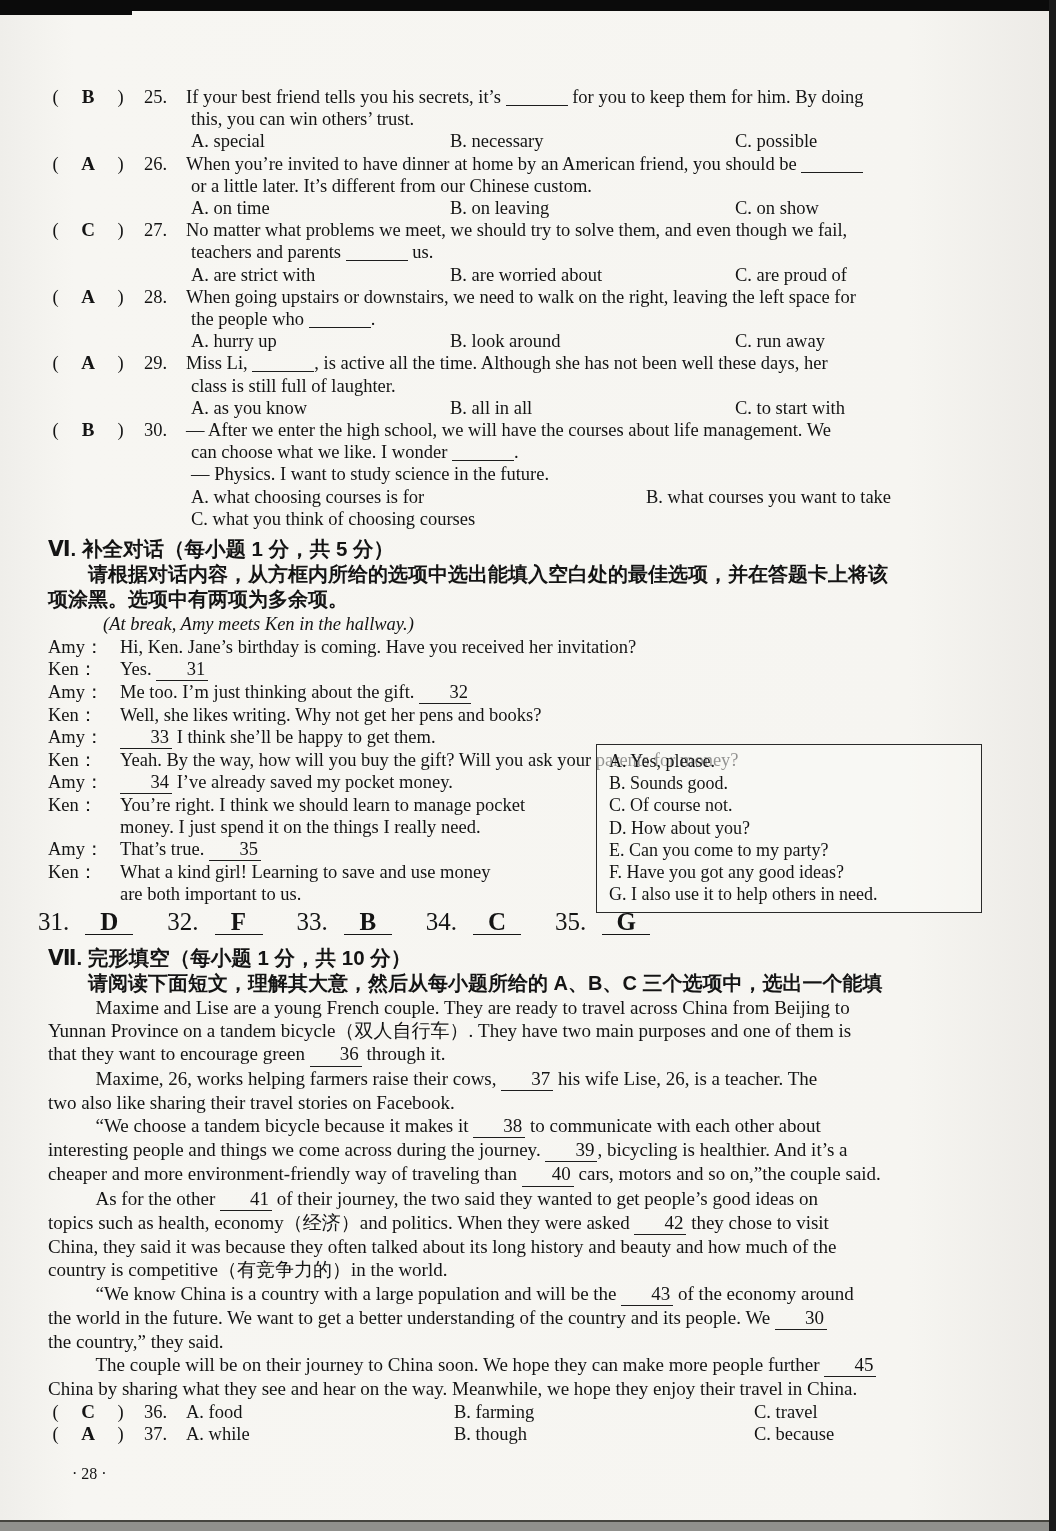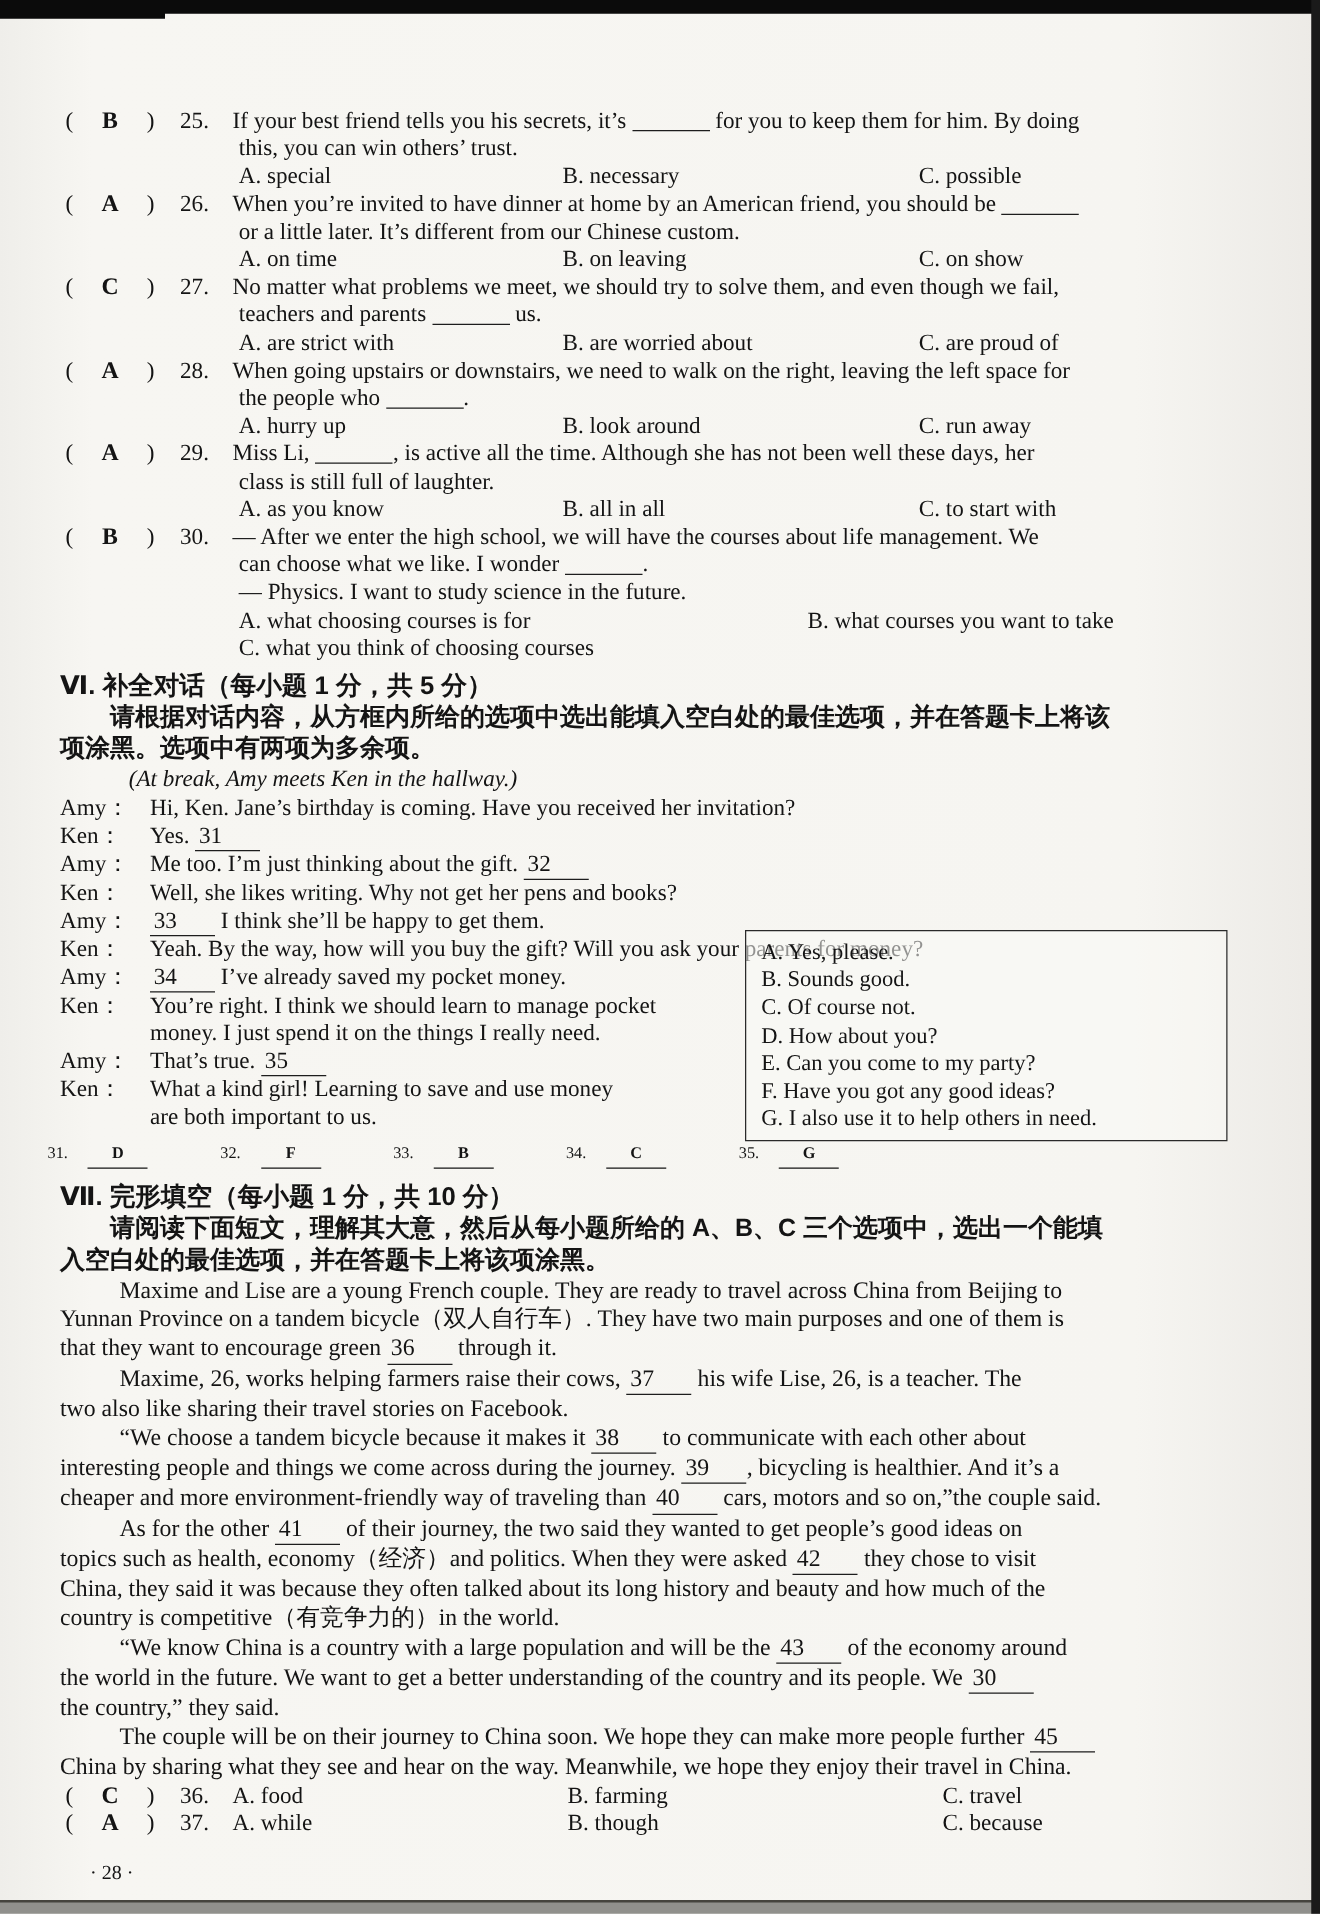--- a/index.html
+++ b/index.html
@@ -25,40 +25,40 @@
   .q-cont{margin-left:143px;line-height:22.2px;white-space:nowrap;font-size:18.5px;}
   .q-opts{margin-left:143px;display:flex;line-height:22.2px;white-space:nowrap;font-size:18.5px;}
   .optA{width:259px;}
   .optB{width:285px;}
   .optC{flex:1;}
   .optA.wide{width:455px;}
   .q7 .optA{width:268px;}
   .q7 .optB{width:300px;}
 
   
-  .blank{display:inline-block;min-width:46px;padding:0 3px;text-align:left;border-bottom:1.4px solid #1d1d1d;}
+  .blank{display:inline-block;min-width:46px;padding:0 3px;text-align:right;border-bottom:1.4px solid #1d1d1d;}
   .blank.empty{min-width:56px;vertical-align:-3px;}
 
   
   .cn-head{font-family:"Liberation Sans","DejaVu Sans",sans-serif;font-weight:700;font-size:20.5px;line-height:26px;margin-top:6px;white-space:nowrap;}
   .cn-inst{font-family:Liberation Sans, sans-serif;font-weight:700;font-size:20px;line-height:25px;white-space:nowrap;}
   .cn-indent{text-indent:2em;}
 
   
   .stage{font-style:italic;font-size:18.5px;line-height:23px;margin-left:55px;margin-top:1px;white-space:nowrap;}
   .dlg{position:relative;font-size:18.5px;}
   .dlg-row{display:flex;line-height:22px;}
   .dlg-speaker{width:72px;white-space:nowrap;}
   .dlg-text{white-space:nowrap;}
   .opts-box{position:absolute;top:108px;right:14px;width:364px;border:1.5px solid #2a2a2a;
             padding:5px 8px 7px 12px;font-size:18px;line-height:22.2px;background:rgba(250,249,246,.55);}
   .box-line{white-space:nowrap;}
 
   
-  .ans-row{margin-top:5px;font-size:13px;line-height:24px;display:flex;margin-left:-10px;gap:24px;}
+  .ans-row{margin-top:5px;font-size:25px;line-height:24px;display:flex;margin-left:-10px;}
   .ans-pair{margin-right:34px;white-space:nowrap;}
   .ans-n{margin-right:16px;}
   .ans-letter{display:inline-block;min-width:48px;text-align:center;font-weight:bold;border-bottom:1.8px solid #151515;}
 
   
   .vii-block{margin-top:10px;}
   .p-line{font-size:19px;line-height:23.2px;white-space:nowrap;}
   .p-line.indent{padding-left:2.5em;}
 
   .page-num{margin-top:20px;margin-left:24px;font-size:16px;white-space:nowrap;}
@@ -245,21 +245,20 @@
       <span class="ans-pair"><span class="ans-n">32.</span><span class="ans-letter">F</span></span>
       <span class="ans-pair"><span class="ans-n">33.</span><span class="ans-letter">B</span></span>
       <span class="ans-pair"><span class="ans-n">34.</span><span class="ans-letter">C</span></span>
       <span class="ans-pair"><span class="ans-n">35.</span><span class="ans-letter">G</span></span>
     </div>
   </div>
 
   <div class="vii-block">
     <div class="cn-head">Ⅶ. 完形填空（每小题 1 分，共 10 分）</div>
     <div class="cn-inst cn-indent">请阅读下面短文，理解其大意，然后从每小题所给的 A、B、C 三个选项中，选出一个能填</div>
-    <div class="cn-inst">入空白处的最佳选项，并在答题卡上将该项涂黑。</div>
 
     <div>
       <div class="p-line indent">Maxime and Lise are a young French couple. They are ready to travel across China from Beijing to</div>
       <div class="p-line">Yunnan Province on a tandem bicycle（双人自行车）. They have two main purposes and one of them is</div>
       <div class="p-line">that they want to encourage green <span class="blank num">36</span> through it.</div>
       <div class="p-line indent">Maxime, 26, works helping farmers raise their cows, <span class="blank num">37</span> his wife Lise, 26, is a teacher. The</div>
       <div class="p-line">two also like sharing their travel stories on Facebook.</div>
       <div class="p-line indent">“We choose a tandem bicycle because it makes it <span class="blank num">38</span> to communicate with each other about</div>
       <div class="p-line">interesting people and things we come across during the journey. <span class="blank num">39</span>, bicycling is healthier. And it’s a</div>
       <div class="p-line">cheaper and more environment-friendly way of traveling than <span class="blank num">40</span> cars, motors and so on,”the couple said.</div>

